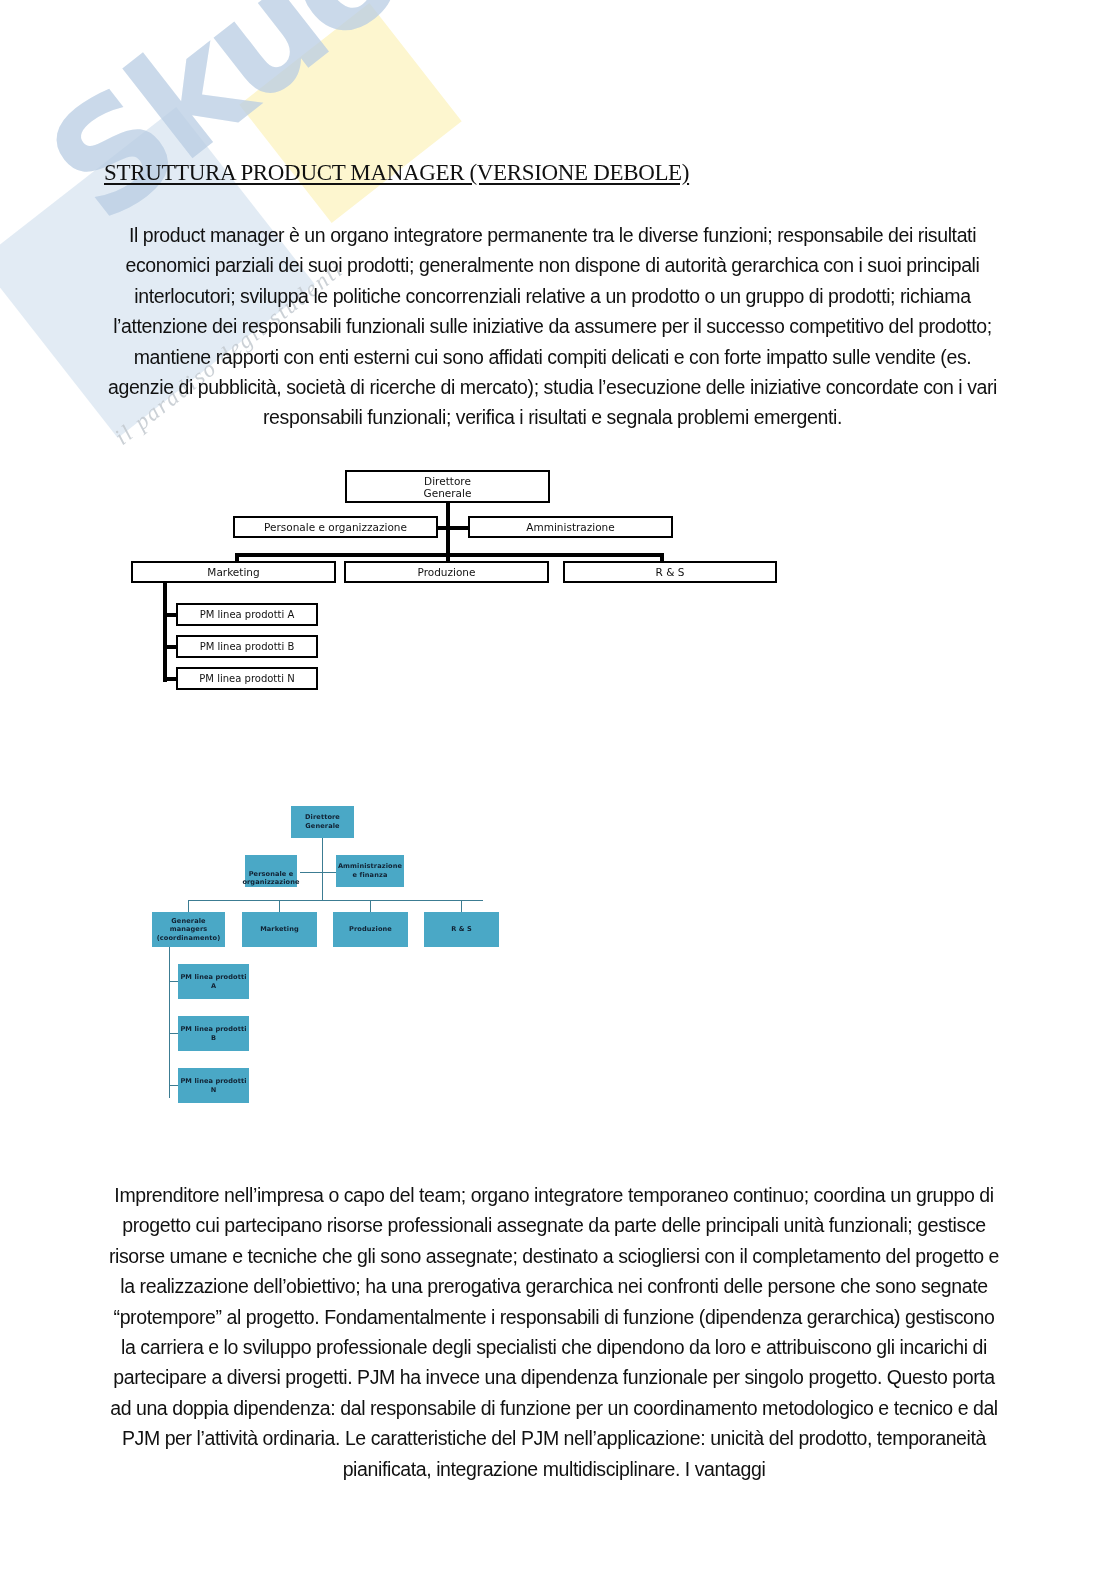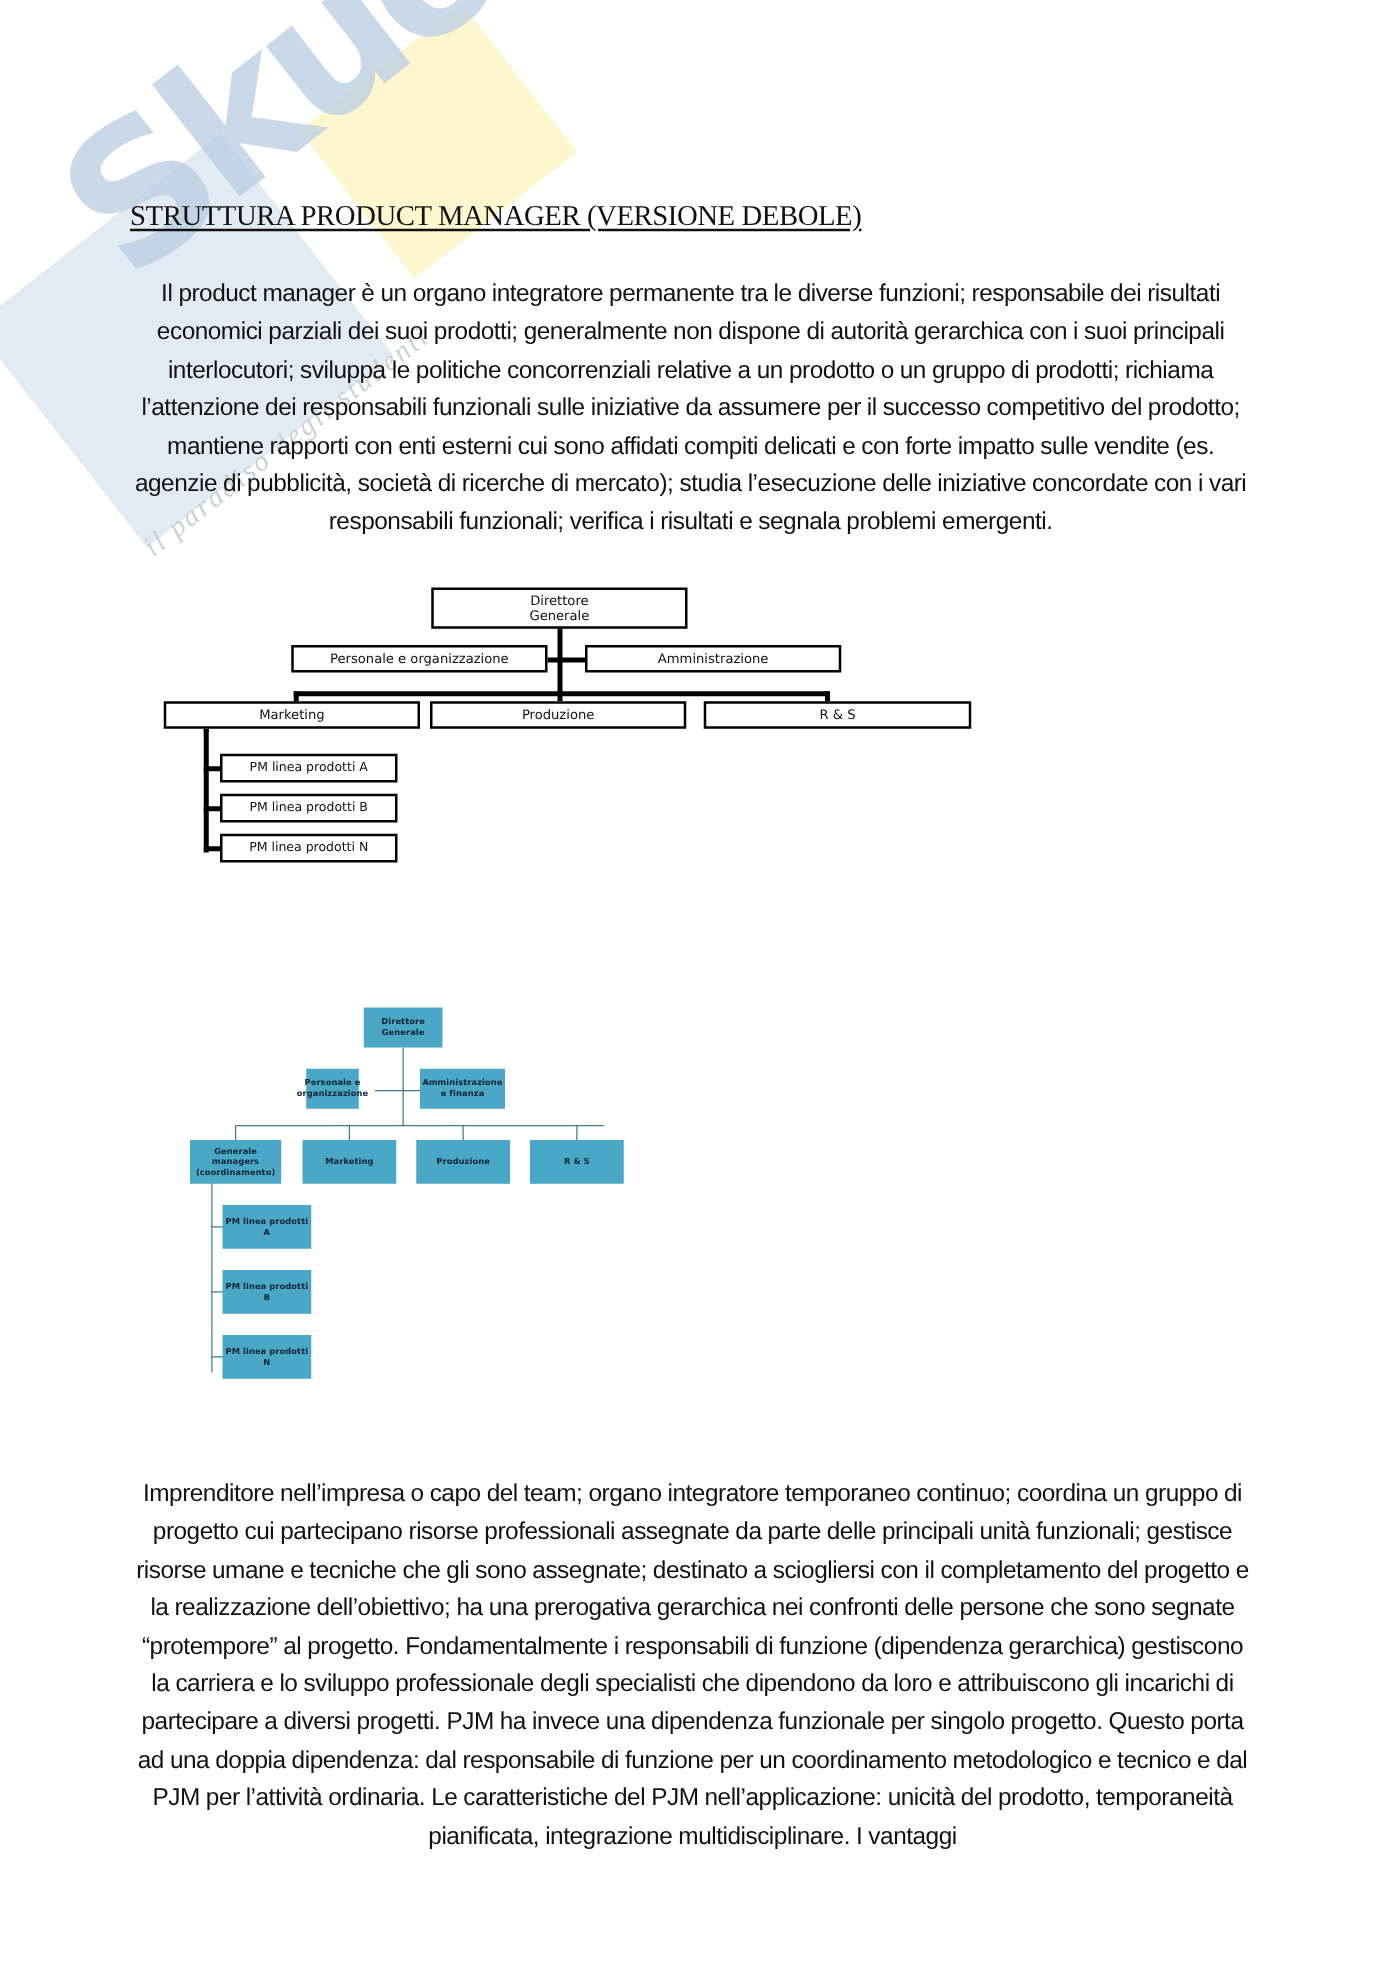--- a/index.html
+++ b/index.html
@@ -197,21 +197,21 @@
     <div class="c2line" style="left:169px; top:946px; width:1.3px; height:152px;"></div>
     <div class="c2line" style="left:169px; top:981px; width:10px; height:1.3px;"></div>
     <div class="c2line" style="left:169px; top:1033px; width:10px; height:1.3px;"></div>
     <div class="c2line" style="left:169px; top:1085px; width:10px; height:1.3px;"></div>
 
     <div class="c2box" style="left:291px; top:806px; width:63px; height:32px;">
       <span style="white-space:pre-line;">Direttore
 Generale</span>
     </div>
 
-    <div class="c2box" style="left:245px; top:855px; width:42px; height:32px;">
+    <div class="c2box" style="left:245px; top:855px; width:52px; height:32px;align-items:flex-end;">
       <span style="white-space:pre-line;">Personale e
 organizzazione</span>
     </div>
 
     <div class="c2box" style="left:336px; top:855px; width:68px; height:32px;">
       <span style="white-space:pre-line;">Amministrazione
 e finanza</span>
     </div>
 
     <div class="c2box" style="left:152px; top:912px; width:73px; height:35px;">

